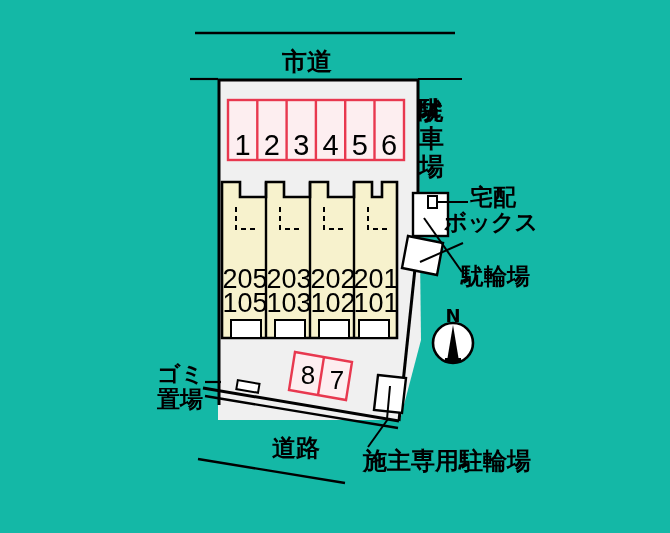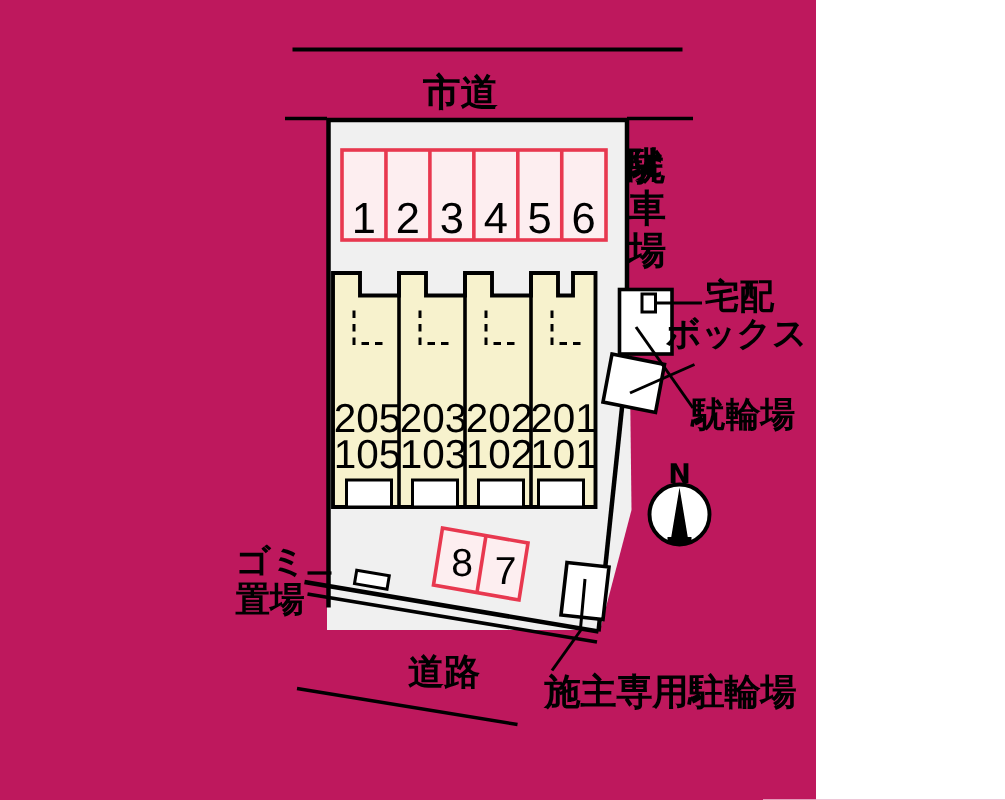--- a/index.html
+++ b/index.html
@@ -8,23 +8,23 @@
     background: #ffffff;
   }
   body {
     width: 670px;
     height: 533px;
     font-family: "Liberation Sans", "DejaVu Sans", sans-serif;
     overflow: hidden;
   }
   #site-plan {
     position: relative;
-    width: 544px;
+    width: 670px;
     height: 533px;
-    background: #be185d;
+    background: #14b8a6;
   }
   svg.plan-canvas {
     position: absolute;
     top: 0;
     left: 0;
     width: 670px;
     height: 533px;
   }
   .stall-num {
     font-family: "Liberation Sans", "DejaVu Sans", sans-serif;

